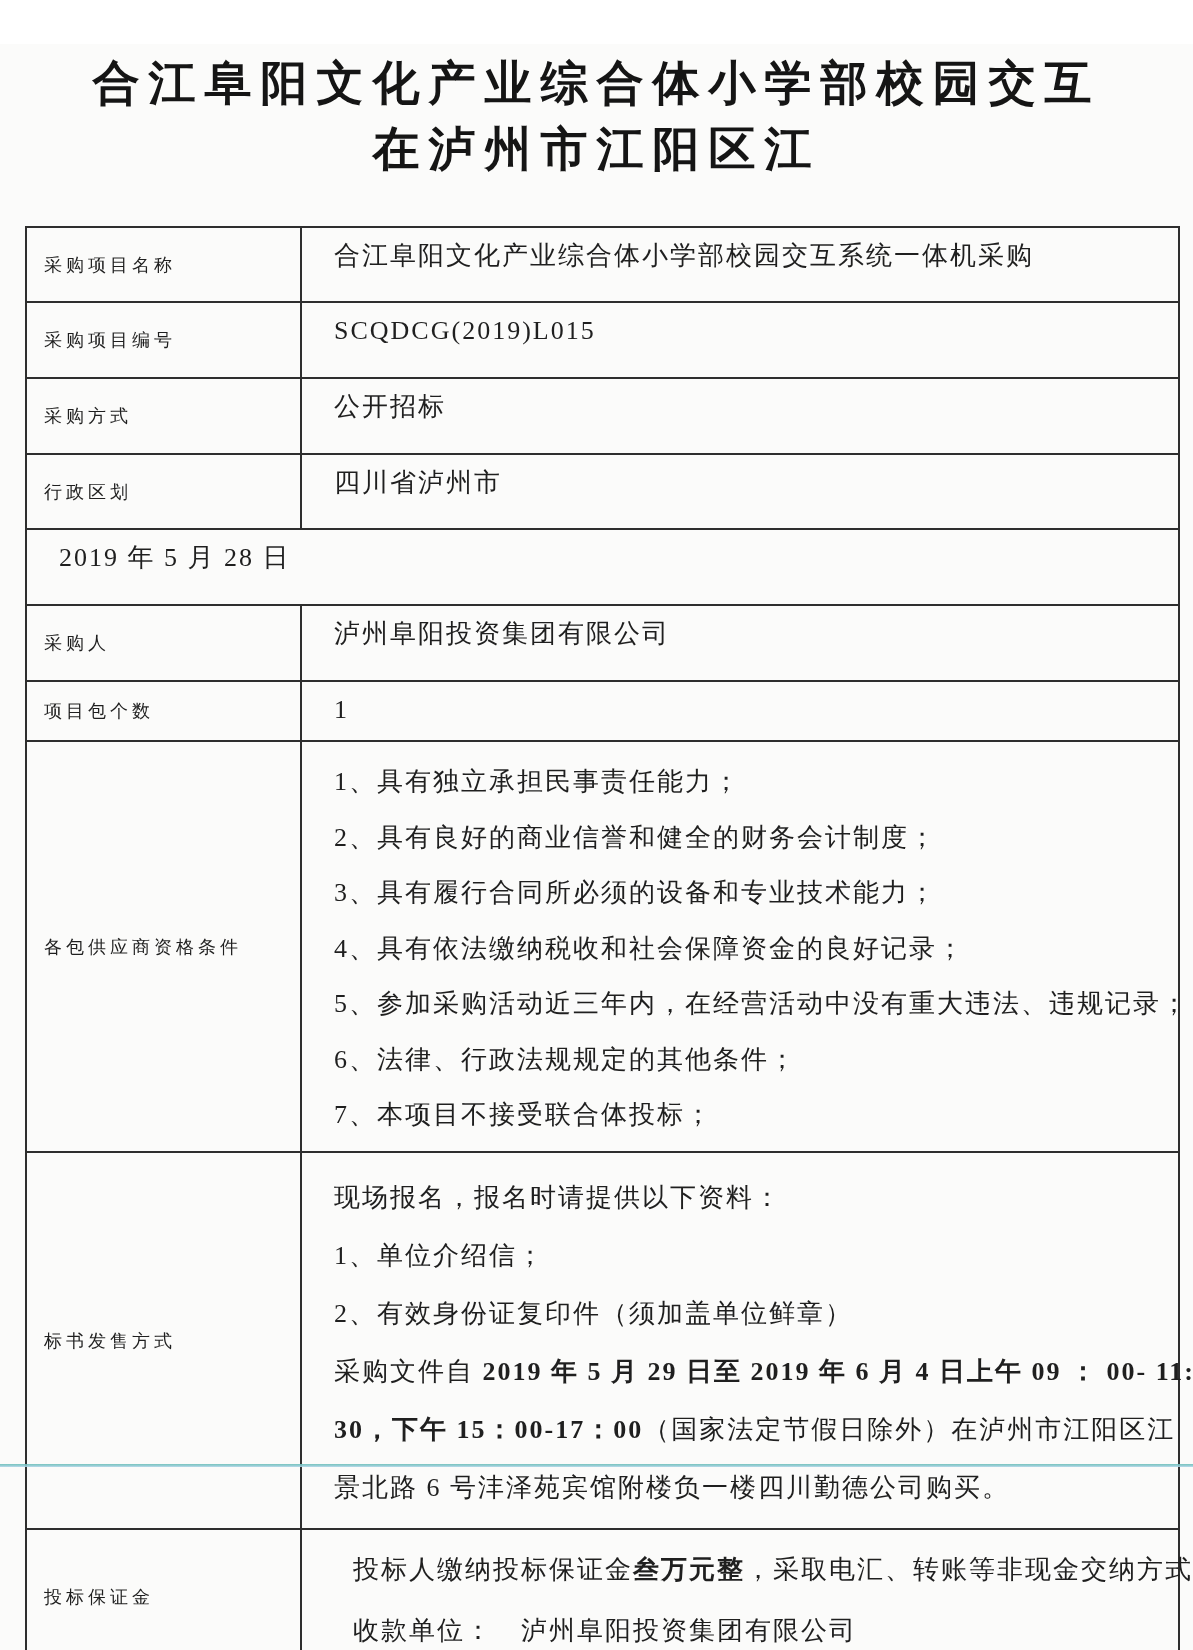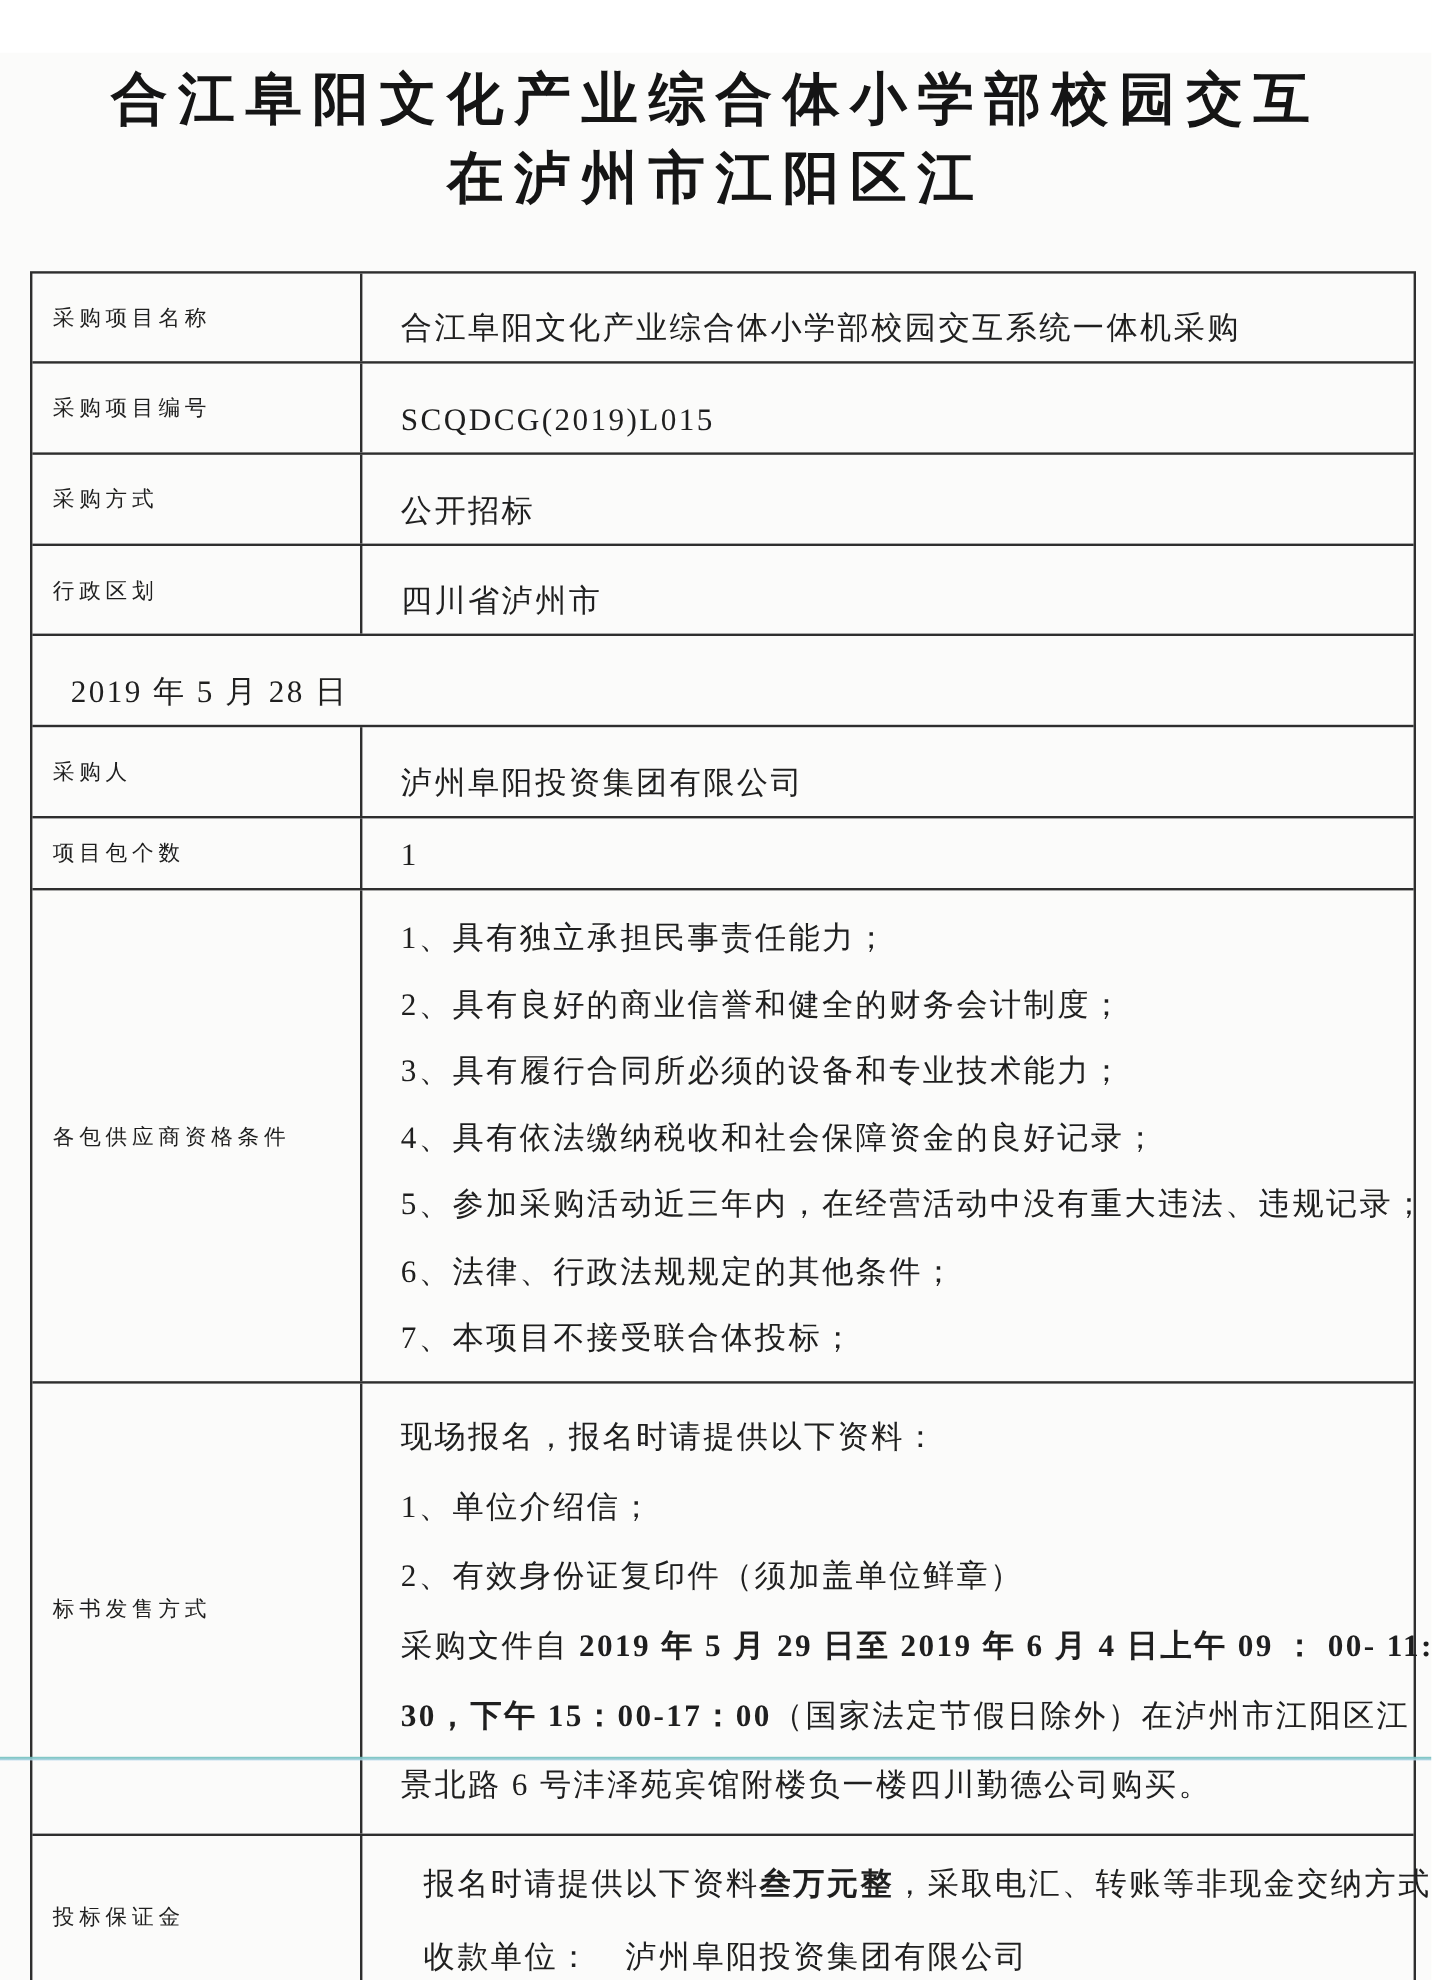--- a/index.html
+++ b/index.html
@@ -22,21 +22,21 @@
     border:2px solid #2e2e2e; background:transparent;
   }
   .trow { display:flex; border-bottom:2px solid #2e2e2e; }
   .trow:last-child { border-bottom:none;gap:19px; }
   .label-cell {
     width:275px; flex:0 0 275px; border-right:2px solid #2e2e2e;
     display:flex; align-items:center; padding:0 6px 0 17px;
     font-size:18px; letter-spacing:4px; line-height:58px;
   }
   .value-cell {
-    flex:1; display:flex; align-items:flex-end;
+    flex:1; display:flex; align-items:flex-start;
     padding-left:32px; padding-right:8px;
     font-size:26px; letter-spacing:2px;
   }
   .value-cell.multi {
     display:block; align-items:initial;
   }
   .line { line-height:55px; white-space:nowrap; }
   .qual .line { line-height:55.5px; }
   .sale .line { line-height:58px; }
   .dep .line { line-height:61px; }
@@ -151,21 +151,21 @@
         <div class="line"><span class="b">30，下午 15：00-17：00</span><span>（国家法定节假日除外）在泸州市江阳区江</span></div>
         <div class="line">景北路 6 号沣泽苑宾馆附楼负一楼四川勤德公司购买。</div>
       </div>
     </div>
 
     <div class="trow" style="height:133px">
       <div class="label-cell">
           <span>投标保证金</span>
         </div>
       <div class="value-cell multi dep" style="padding-top:9px">
-        <div class="line"><span>报名时请提供以下资料</span><span class="amount">叁万元整</span><span>，采取电汇、转账等非现金交纳方式。</span></div>
+        <div class="line"><span>投标人缴纳投标保证金</span><span class="amount">叁万元整</span><span>，采取电汇、转账等非现金交纳方式。</span></div>
         <div class="line">收款单位：　泸州阜阳投资集团有限公司</div>
       </div>
     </div>
 
   </div>
 
   <div class="scan-line"></div>
 
 </div>
 

